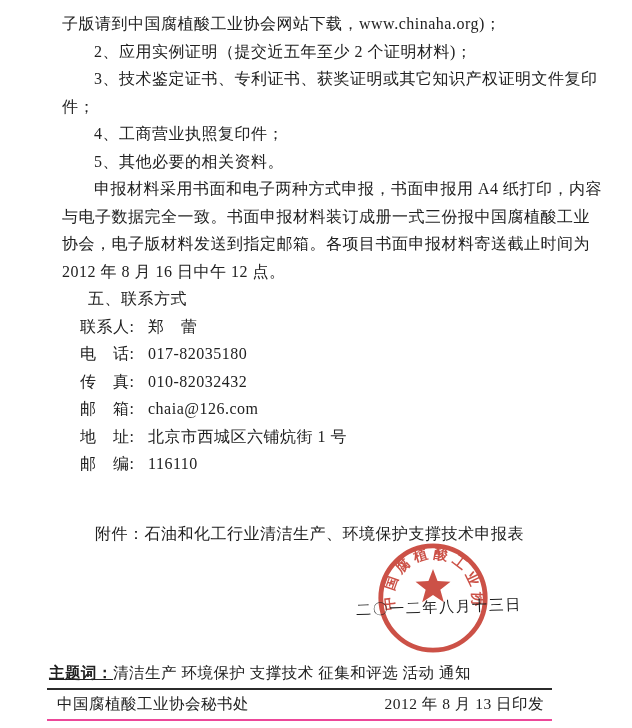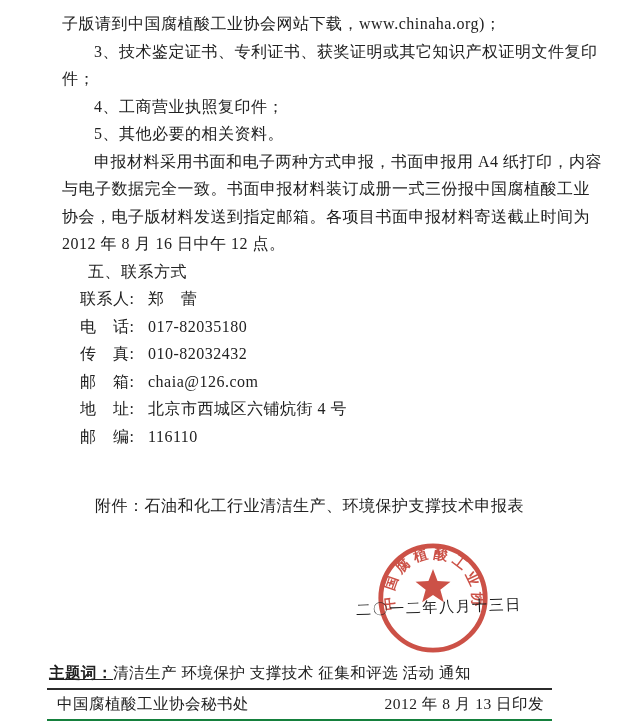--- a/index.html
+++ b/index.html
@@ -33,30 +33,31 @@
     position:absolute;left:47px;top:663px;width:505px;
     font-size:15.5px;letter-spacing:0.5px;z-index:3;
   }
   .footer-row1{
     border-bottom:2px solid #2b2b2b;padding:0 0 4px 2px;white-space:nowrap;
   }
   .kw-label{font-weight:bold;text-decoration:underline;}
   .kw-text{margin-left:0;}
   .footer-row2{
     display:flex;justify-content:space-between;align-items:flex-end;
-    border-bottom:2px solid #15803d;padding:4px 8px 4px 10px;white-space:nowrap;
+    border-bottom:2px solid #ec4899;padding:4px 8px 4px 10px;white-space:nowrap;
   }
 </style>
 </head>
 <body>
 
 <div class="page">
 
   <div class="body-text">
     <div class="line flush">子版请到中国腐植酸工业协会网站下载，www.chinaha.org)；</div>
+    <div class="line indent">2、应用实例证明（提交近五年至少 2 个证明材料)；</div>
     <div class="line indent">3、技术鉴定证书、专利证书、获奖证明或其它知识产权证明文件复印</div>
     <div class="line flush">件；</div>
     <div class="line indent">4、工商营业执照复印件；</div>
     <div class="line indent">5、其他必要的相关资料。</div>
     <div class="line indent">申报材料采用书面和电子两种方式申报，书面申报用 A4 纸打印，内容</div>
     <div class="line flush">与电子数据完全一致。书面申报材料装订成册一式三份报中国腐植酸工业</div>
     <div class="line flush">协会，电子版材料发送到指定邮箱。各项目书面申报材料寄送截止时间为</div>
     <div class="line flush">2012 年 8 月 16 日中午 12 点。</div>
 
     <div class="heading">五、联系方式</div>
@@ -67,21 +68,21 @@
     <div class="contact-row">
       <span class="c-label">电　话:</span><span class="c-value">017-82035180</span>
     </div>
     <div class="contact-row">
       <span class="c-label">传　真:</span><span class="c-value">010-82032432</span>
     </div>
     <div class="contact-row">
       <span class="c-label">邮　箱:</span><span class="c-value">chaia@126.com</span>
     </div>
     <div class="contact-row">
-      <span class="c-label">地　址:</span><span class="c-value">北京市西城区六铺炕街 4 号</span>
+      <span class="c-label">地　址:</span><span class="c-value">北京市西城区六铺炕街 1 号</span>
     </div>
     <div class="contact-row">
       <span class="c-label">邮　编:</span><span class="c-value">116110</span>
     </div>
 
     <div class="attachment">附件：石油和化工行业清洁生产、环境保护支撑技术申报表</div>
   </div>
 
   <svg class="seal" viewBox="0 0 120 120" aria-hidden="true">
     <defs>

